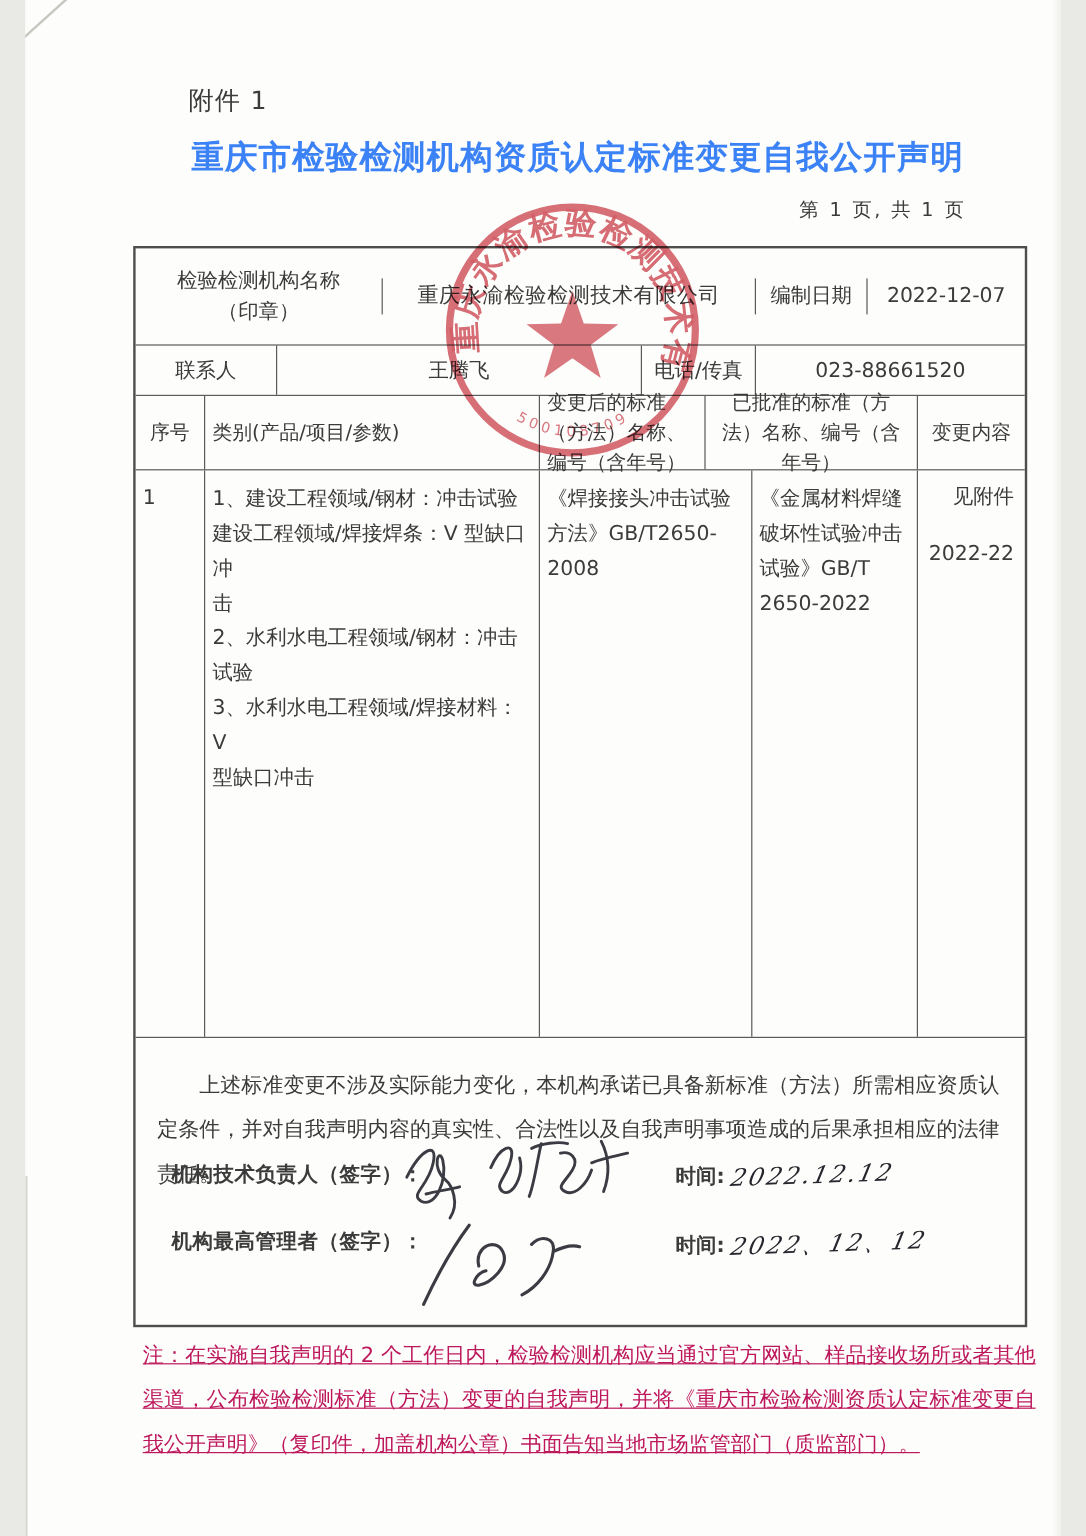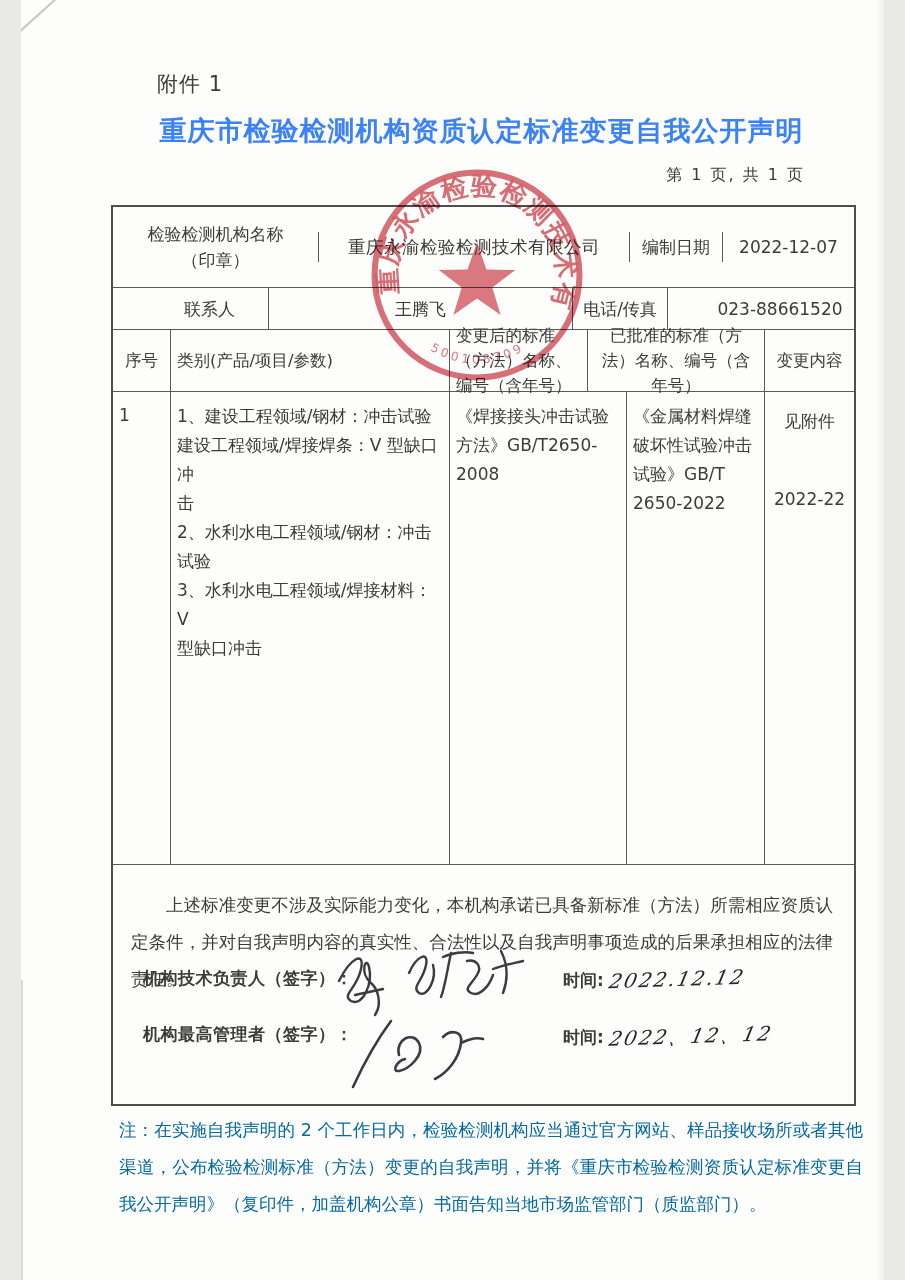--- a/index.html
+++ b/index.html
@@ -29,41 +29,41 @@
   .trow { display:flex; border-top:1px solid #5a5a5a; }
   .trow:first-child { border-top:none; }
   .tcell { border-left:1px solid #5a5a5a; box-sizing:border-box;
     display:flex; flex-direction:column; justify-content:center; align-items:center;
     font-size:17px; line-height:26px; text-align:center; padding:2px 6px; }
   .tcell:first-child { border-left:none; }
   .tcell.top { justify-content:flex-start; align-items:flex-start; text-align:left; }
   .pre { white-space:pre-line; }
 
   .row-a { height:80px;align-items:center; }
-  .row-b { height:41px;padding-left:38px; }
+  .row-b { height:41px; }
   .row-h { height:61px; }
   .row-d { height:472px; }
   .row-decl { height:239px; }
 
   .row-h .tcell { font-size:16.5px; line-height:25px; }
   .row-d .tcell { padding-top:10px; }
   .org-name { font-size:17.5px; letter-spacing:.5px; }
 
   .decl-cell { position:relative; width:100%; height:100%; box-sizing:border-box; }
   .decl-text { position:absolute; left:18px; top:22px; width:702px;
     font-size:17.5px; line-height:37px; text-indent:2em; text-align:justify; }
   .sig-label { position:absolute; font-size:17px; font-weight:600; letter-spacing:.5px; }
   .time-label { position:absolute; font-size:17px; font-weight:600; }
   .handwrite { font-family:"DejaVu Serif","Liberation Serif",serif; font-style:italic;
     display:inline-block; transform:skewX(-14deg) rotate(-2deg); font-weight:normal;
     font-size:20px; letter-spacing:2px; color:#26262e; }
   .sig-svg { position:absolute; }
 
   .note { position:absolute; left:98px; top:1112px; width:744px;
-    font-size:17.5px; line-height:37px; text-align:justify; color:#0369a1; }
+    font-size:17.5px; line-height:37px; text-align:justify; color:#be185d;text-decoration:underline; }
 
   .stamp { position:absolute; left:343px; top:162px; width:226px; height:226px;
     opacity:.88; mix-blend-mode:multiply; pointer-events:none; }
 </style>
 </head>
 <body>
 
 <div class="sheet">
 
   <div class="corner-fold"></div>
@@ -124,21 +124,21 @@
 2、水利水电工程领域/钢材：冲击
 试验
 3、水利水电工程领域/焊接材料：V
 型缺口冲击</div>
       <div class="tcell top pre" style="flex:0 0 177px; line-height:29px;">《焊接接头冲击试验
 方法》GB/T2650- 2008</div>
       <div class="tcell top pre" style="flex:0 0 138px; line-height:29px;">《金属材料焊缝
 破坏性试验冲击
 试验》GB/T
 2650-2022</div>
-      <div class="tcell top pre" style="flex:0 0 90px; align-items:center; text-align:center; line-height:39px;">见附件
+      <div class="tcell top pre" style="flex:0 0 90px; align-items:center; text-align:right; line-height:24px;">见附件
 
 2022-22</div>
     </div>
 
     <div class="trow row-decl">
       <div class="decl-cell">
         <div class="decl-text">上述标准变更不涉及实际能力变化，本机构承诺已具备新标准（方法）所需相应资质认定条件，并对自我声明内容的真实性、合法性以及自我声明事项造成的后果承担相应的法律责任。</div>
 
         <div class="sig-label" style="left:30px; top:102px;">机构技术负责人（签字）：</div>
         <div class="time-label" style="left:450px; top:102px;">

